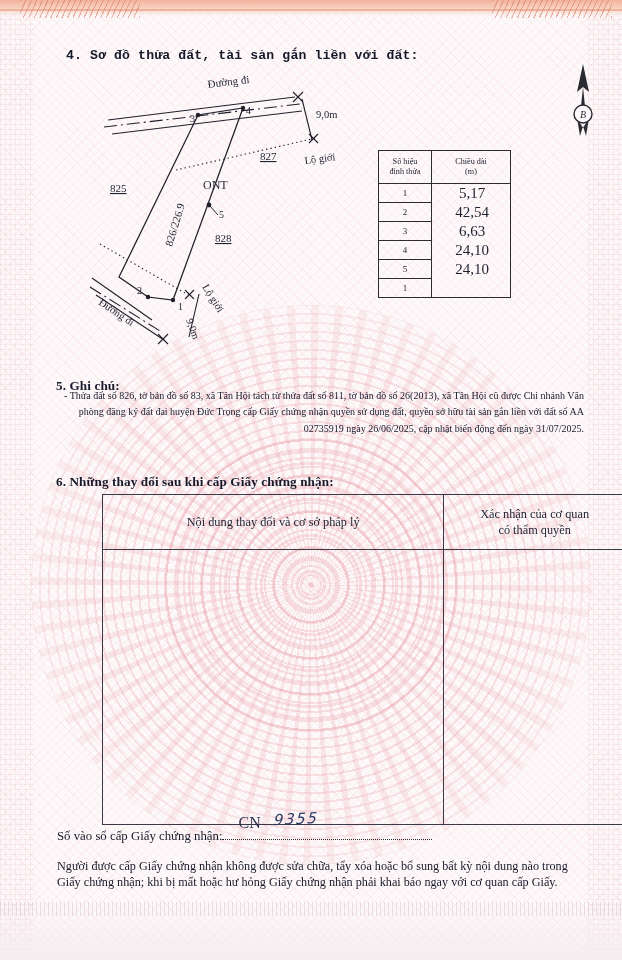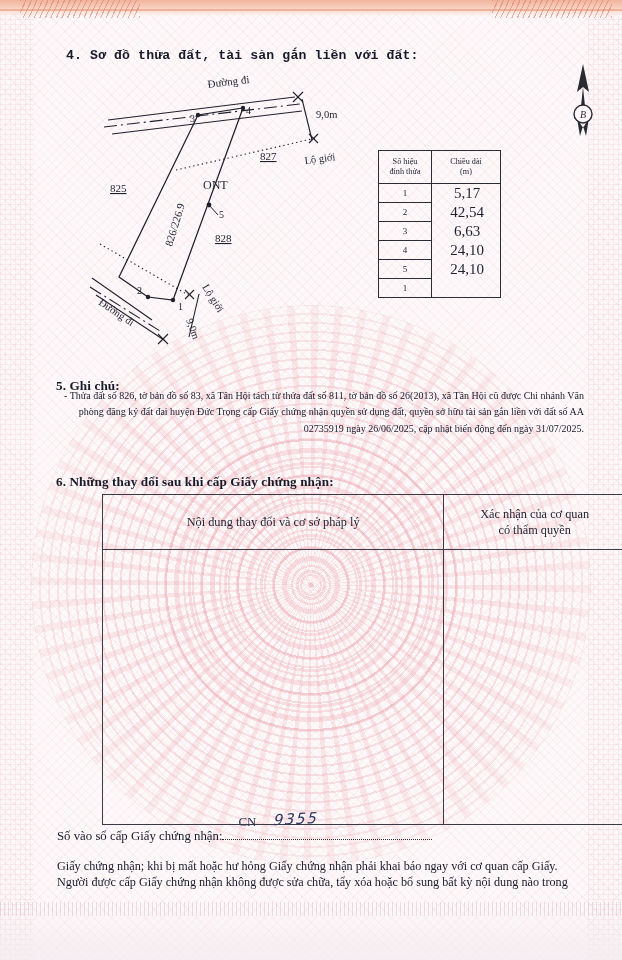--- a/index.html
+++ b/index.html
@@ -146,21 +146,21 @@
     width: 300px;
     height: 275px;
   }
   .diagram svg { display: block; }
 
   
   .vtable {
     position: absolute;
     left: 378px;
     top: 150px;
-    width: 123px;
+    width: 133px;
     border: 1.1px solid #2b2b33;
     background: transparent;
     border-collapse: collapse;
     font-size: 8.4px;
     padding-left: 42px;
   }
   .vtable td, .vtable th {
     border: 1.1px solid #2b2b33;
     padding: 0;
     text-align: center;
@@ -247,21 +247,21 @@
     position: relative;
     width: 210px;
     vertical-align: baseline;
     border-bottom: 1.6px dotted #2b2b33;
     height: 13px;
   }
   .regno .cn {
     position: absolute;
     left: 16px;
     top: -12px;
-    font-size: 13px;
+    font-size: 16px;
     color: #2c3350;
   }
   .hand {
     position: absolute;
     left: 52px;
     top: -16px;
     font-family: "DejaVu Sans", sans-serif;
     font-size: 15px;
     font-style: italic;
     color: #2f3a63;
@@ -442,17 +442,17 @@
         <td class="body"></td>
       </tr>
     </tbody>
   </table>
 
   <div class="regno">
     <span>Số vào sổ cấp Giấy chứng nhận:</span><span class="dots"><span class="cn">CN</span><span class="hand">9355</span></span>
   </div>
 
   <div class="disclaimer">
+    <p>Người được cấp Giấy chứng nhận không được sửa chữa, tẩy xóa hoặc bổ sung bất kỳ nội dung nào trong</p>
     <p>Giấy chứng nhận; khi bị mất hoặc hư hỏng Giấy chứng nhận phải khai báo ngay với cơ quan cấp Giấy.</p>
-    <p>Người được cấp Giấy chứng nhận không được sửa chữa, tẩy xóa hoặc bổ sung bất kỳ nội dung nào trong</p>
   </div>
 
 </div>
 
 </body></html>

